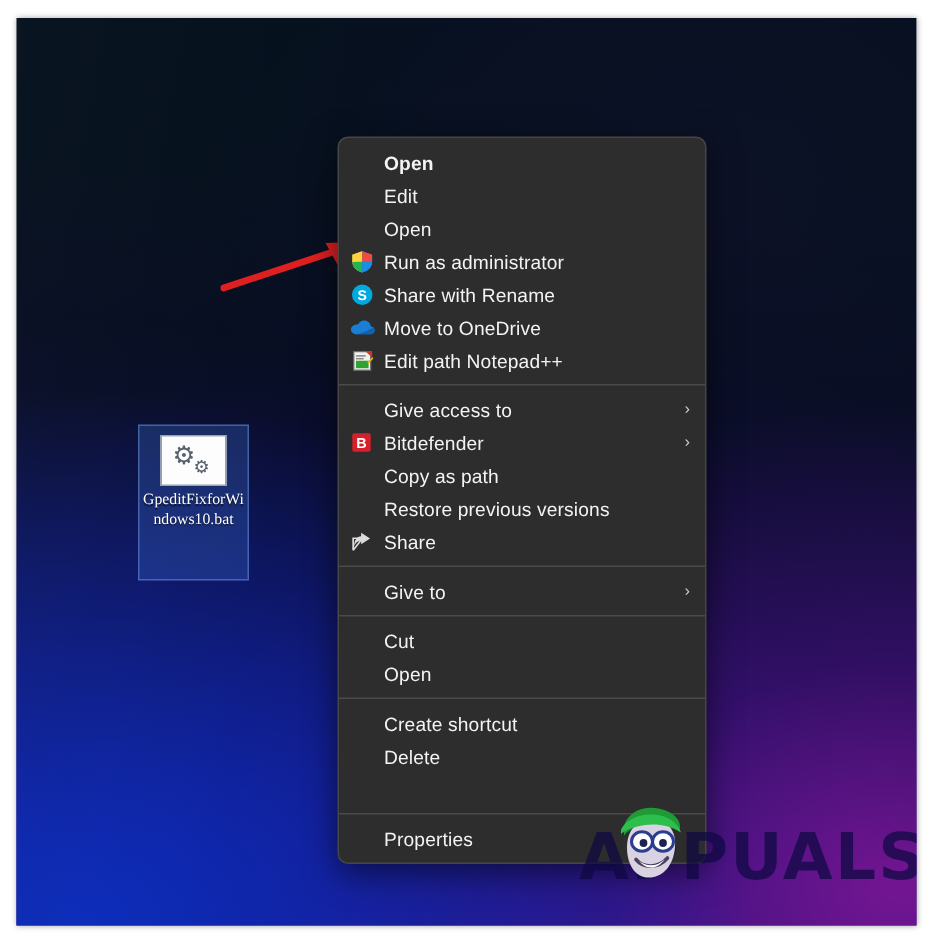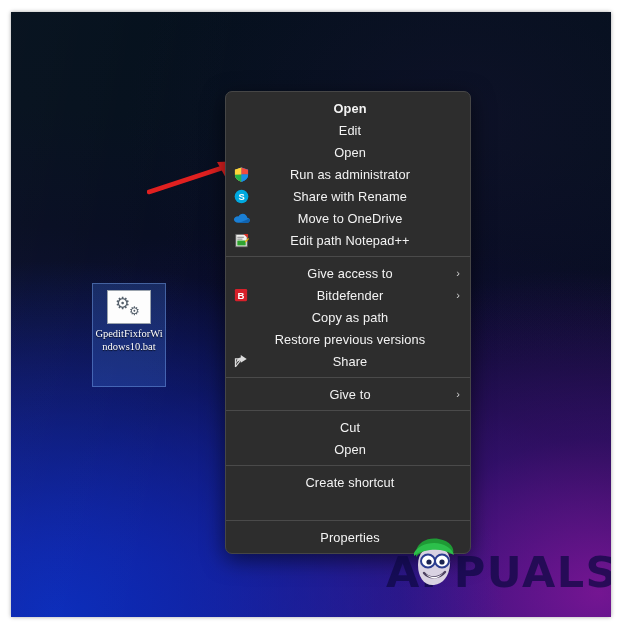--- a/index.html
+++ b/index.html
@@ -129,21 +129,20 @@
     width: 30px;
     min-width: 30px;
     height: 22px;
     display: flex;
     align-items: center;
     justify-content: center;
   }
   .mi-label {
     flex: 1 1 auto;
     letter-spacing: 0.1px;
-    text-align: center;
   }
   .mi-chevron {
     width: 16px;
     text-align: right;
     color: #cfcfcf;
     font-size: 11px;
   }
   .menu-sep {
     height: 1px;
     background: #4a4a4a;
@@ -346,20 +345,25 @@
           <span class="mi-chevron"></span>
         </div>
       </div>
 
       <div class="menu-sep"></div>
 
       <div class="menu-group">
         <div class="menu-item">
           <span class="mi-icon"></span>
           <span class="mi-label">Create shortcut</span>
+          <span class="mi-chevron"></span>
+        </div>
+        <div class="menu-item">
+          <span class="mi-icon"></span>
+          <span class="mi-label">Delete</span>
           <span class="mi-chevron"></span>
         </div>
         <div class="menu-item">
           <span class="mi-icon"></span>
           <span class="mi-chevron"></span>
         </div>
       </div>
 
       <div class="menu-sep"></div>
 

